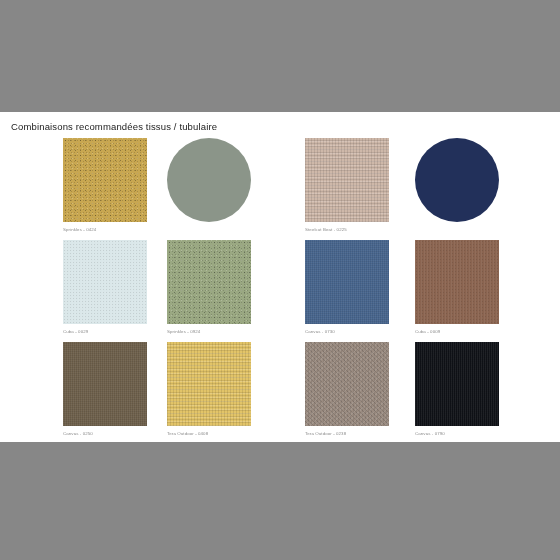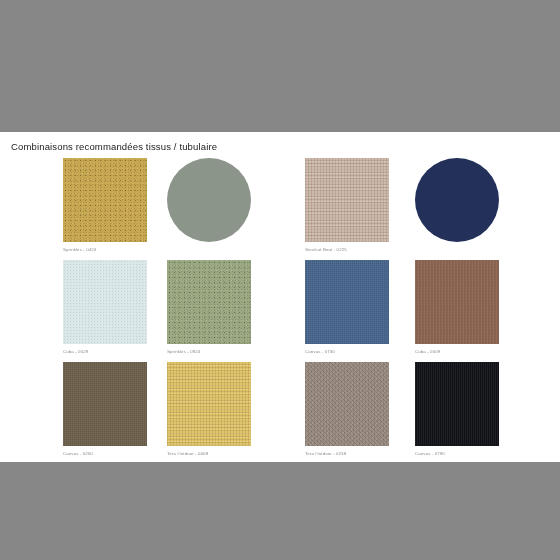--- a/index.html
+++ b/index.html
@@ -23,21 +23,20 @@
     background: #878787;
   }
 
   #slide-card {
     position: absolute;
     left: 0;
     top: 112px;
     width: 560px;
     height: 330px;
     background: #ffffff;
-    margin-top: 20px;
   }
 
   #slide-title {
     position: absolute;
     left: 11px;
     top: 9px;
     font-size: 9.5px;
     letter-spacing: 0.15px;
     color: #1b1b1b;
     white-space: nowrap;

